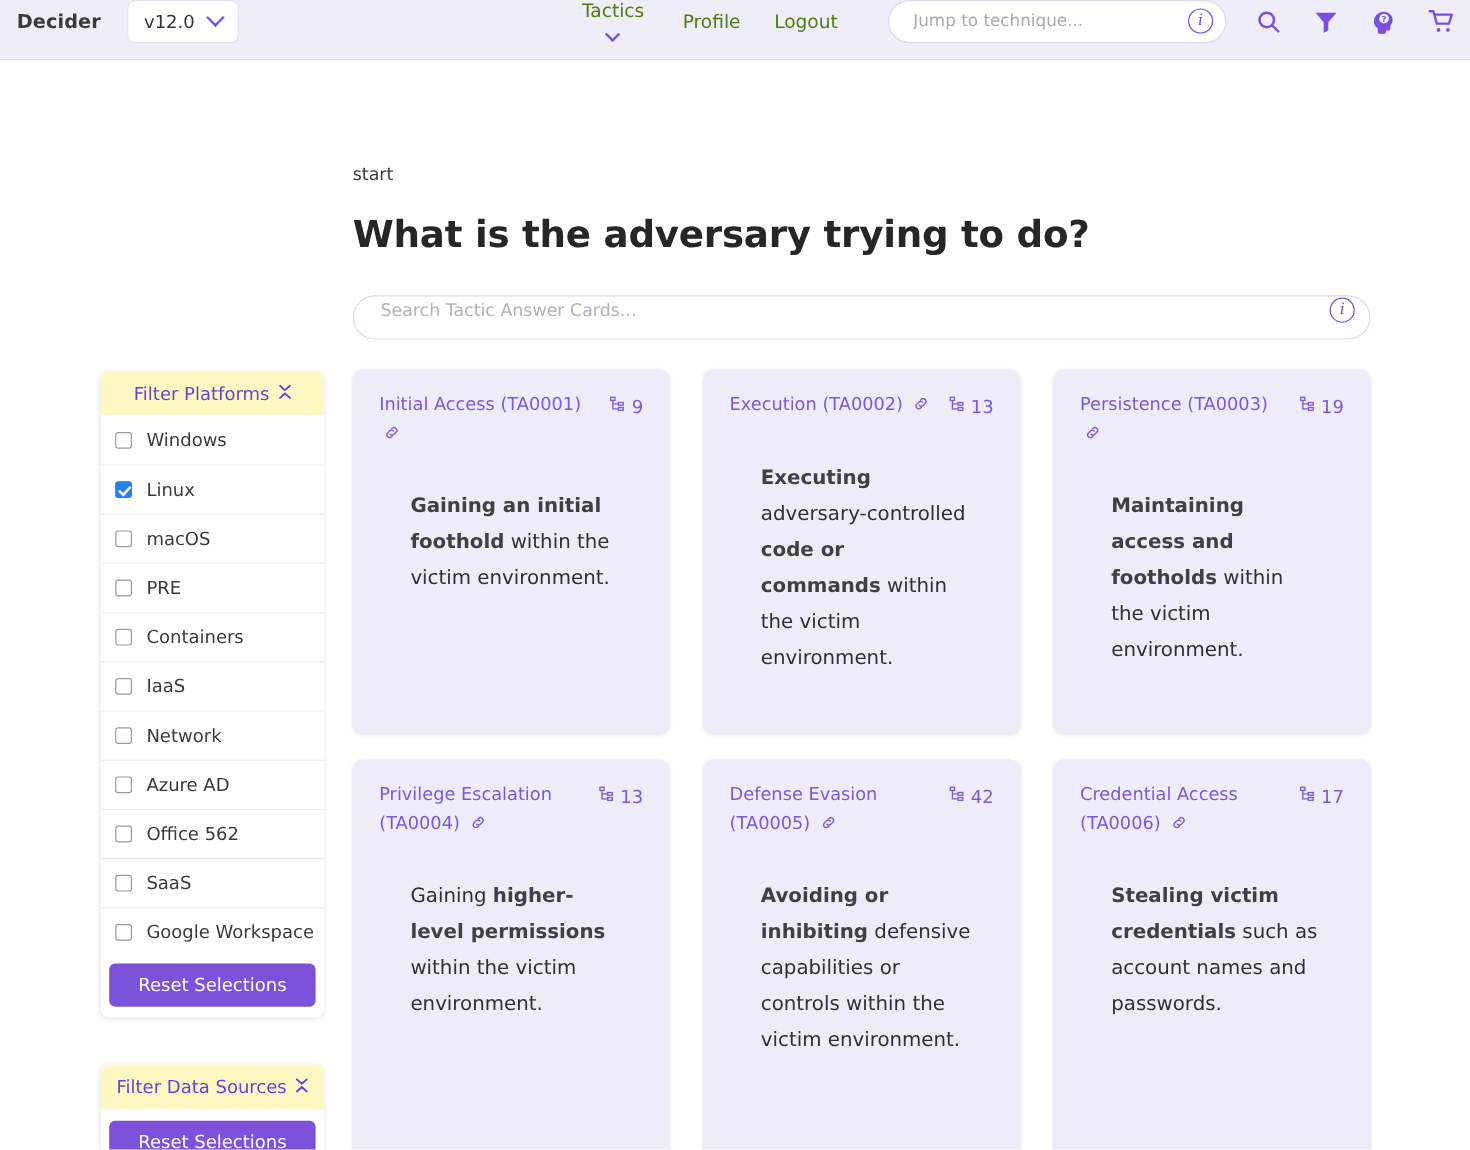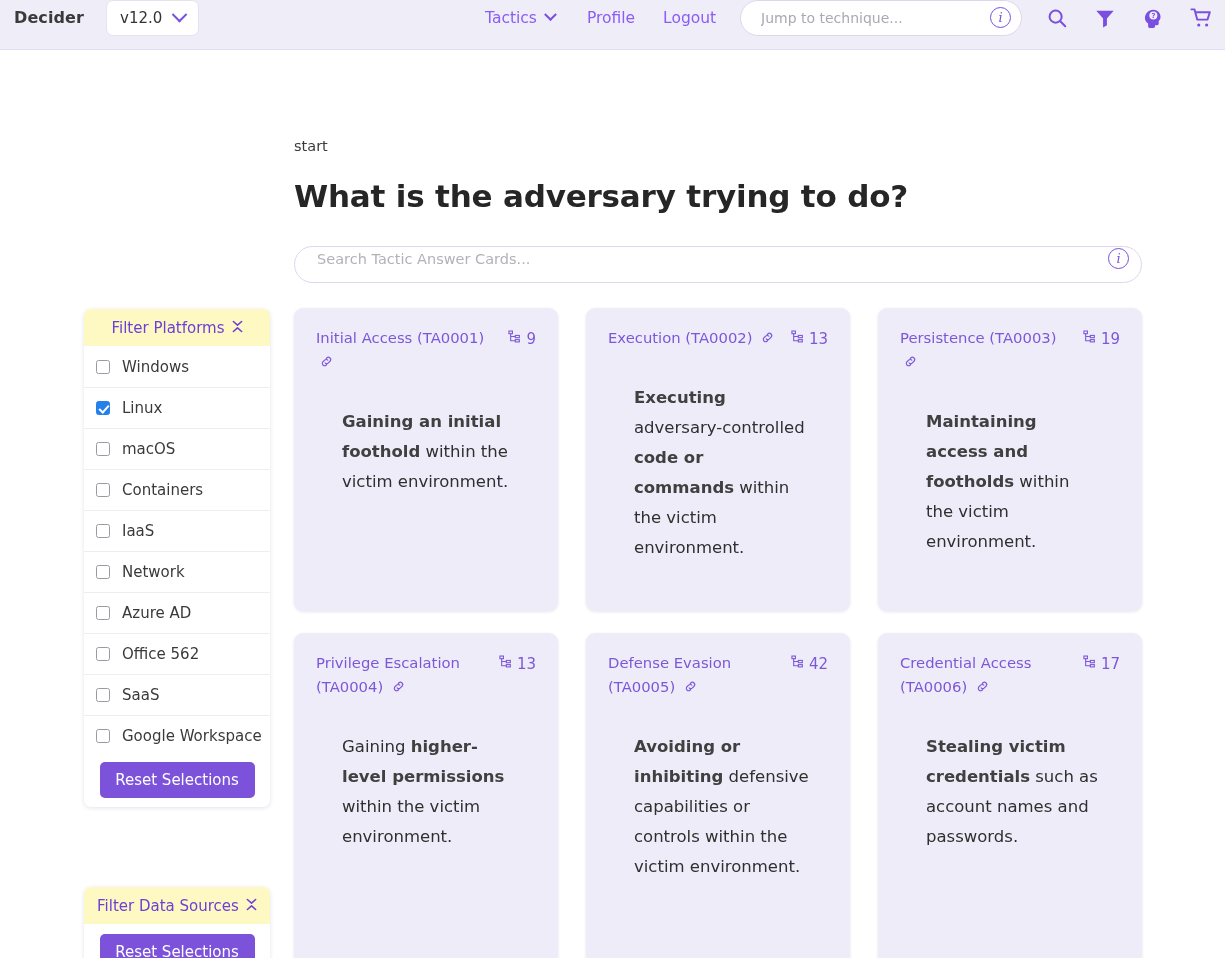--- a/index.html
+++ b/index.html
@@ -51,25 +51,26 @@
 
   .nav-center {
     position: absolute;
     left: 485px;
     display: flex;
     align-items: center;
     gap: 0;
   }
   .nav-link {
     font-size: 15.5px;
-    color: #8b5cf6;
+    color: #4d7c0f;
     text-decoration: none;
     padding: 0 14px;
     white-space: nowrap;
     cursor: pointer;
+    flex-direction: column;
   }
   .nav-link.first { padding-left: 0; }
   .nav-dd {
     display: inline-flex;
     align-items: center;
     gap: 9px;
     padding-right: 18px;
     cursor: pointer;
   }
 
@@ -220,21 +221,21 @@
     transform: rotate(42deg);
   }
   .filter-label {
     font-size: 15px;
     color: #3a3a3a;
   }
 
   .reset-btn {
     display: block;
     margin: 7px auto 9px auto;
-    width: 155px;
+    width: 172px;
     height: 36px;
     background: #7b52d9;
     color: #fff;
     border: none;
     border-radius: 5px;
     font-size: 15px;
     font-family: inherit;
     cursor: pointer;
   }
   #panel-platforms .reset-btn { margin-top: 6px; }
@@ -374,20 +375,24 @@
         <div class="filter-row">
           <span class="cbx checked"></span>
           <span class="filter-label">Linux</span>
         </div>
         <div class="filter-row">
           <span class="cbx"></span>
           <span class="filter-label">macOS</span>
         </div>
         <div class="filter-row">
           <span class="cbx"></span>
+          <span class="filter-label">PRE</span>
+        </div>
+        <div class="filter-row">
+          <span class="cbx"></span>
           <span class="filter-label">Containers</span>
         </div>
         <div class="filter-row">
           <span class="cbx"></span>
           <span class="filter-label">IaaS</span>
         </div>
         <div class="filter-row">
           <span class="cbx"></span>
           <span class="filter-label">Network</span>
         </div>

